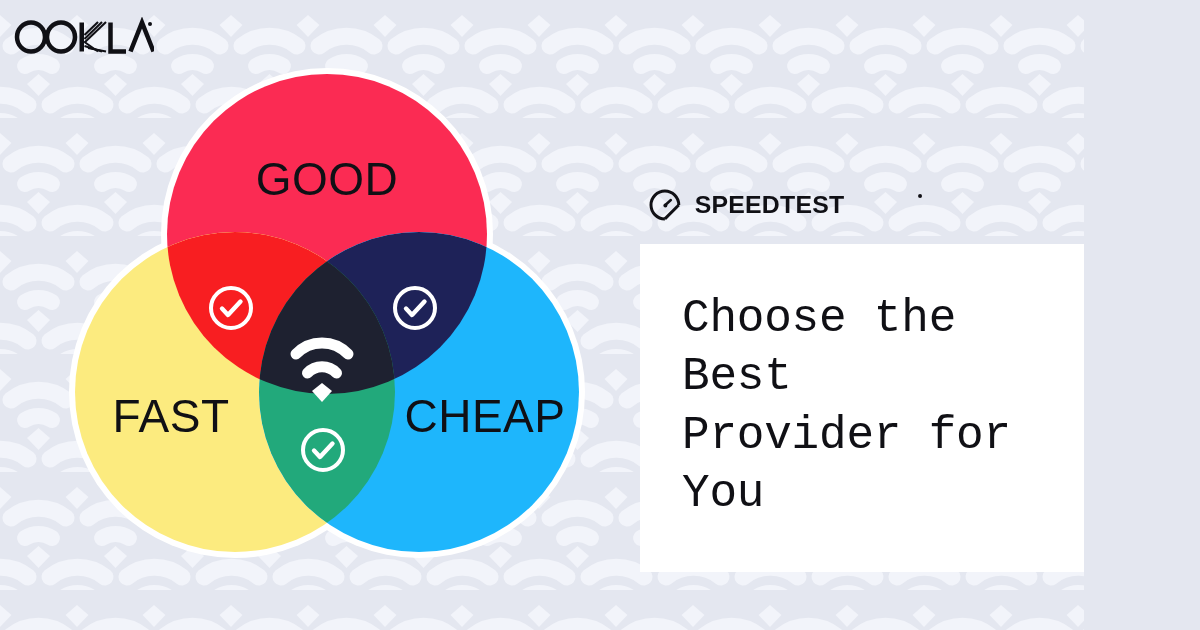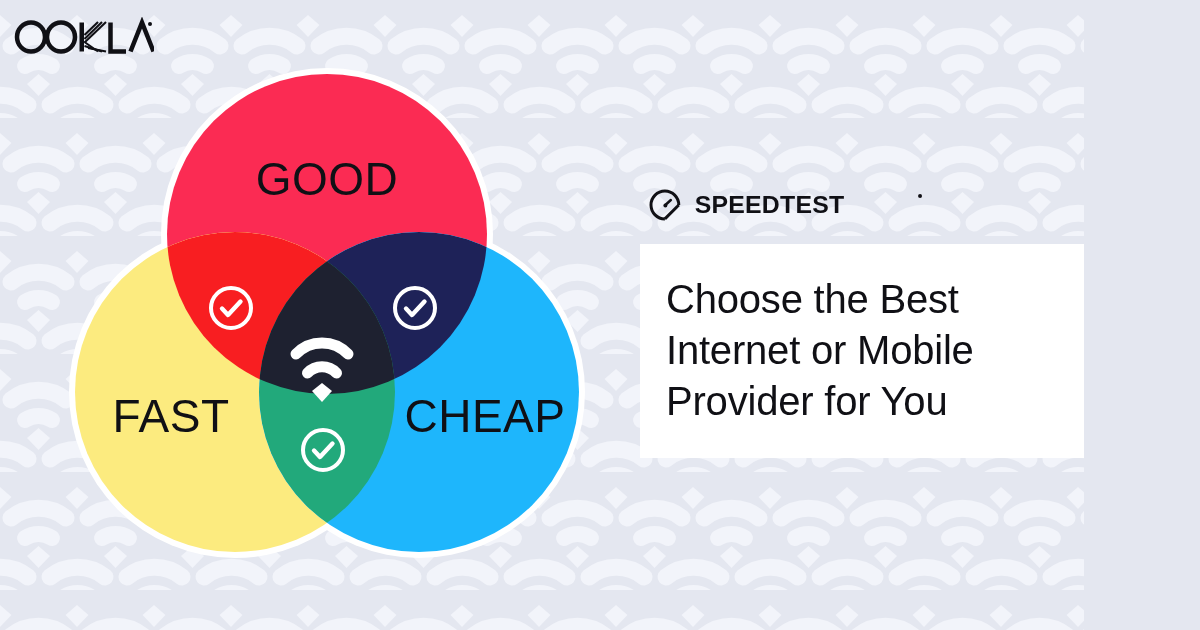--- a/index.html
+++ b/index.html
@@ -67,25 +67,25 @@
     margin-left: 9px;
   }
   .headline-card {
     margin-top: 22px;
     width: 478px;
     background: #FFFFFF;
     padding: 30px 0 32px 0;
     box-sizing: border-box;
   }
   .headline {
-    margin: 0;
+    margin: 16px;
     padding: 0 26px;
-    font-family: Liberation Sans, sans-serif;
+    font-family: Liberation Mono, monospace;
     font-weight: 300;
-    font-size: 40px;
+    font-size: 46px;
     line-height: 1.27;
     color: #101015;
     letter-spacing: -0.2px;
   }
   .headline .line { display: block; }
 </style>
 </head>
 <body>
 
 <div class="stage">
@@ -217,20 +217,19 @@
         <path d="M29 30 L40 20" fill="none" stroke="#101015" stroke-width="5" stroke-linecap="round"></path>
         <circle cx="29" cy="31" r="4" fill="#101015"></circle>
       </g>
       <text x="92" y="50" font-family="&quot;Liberation Sans&quot;, sans-serif" font-size="50" font-weight="700" fill="#101015" letter-spacing="0.5">SPEEDTEST</text>
       <circle cx="546" cy="16" r="4" fill="#101015"></circle>
     </svg>
 
     <div class="headline-card">
       <h1 class="headline">
         <span class="line">Choose the Best</span>
-        <span class="line">Internet or Mobile</span>
         <span class="line">Provider for You</span>
       </h1>
     </div>
 
   </div>
 
 </div>
 
 </body></html>

